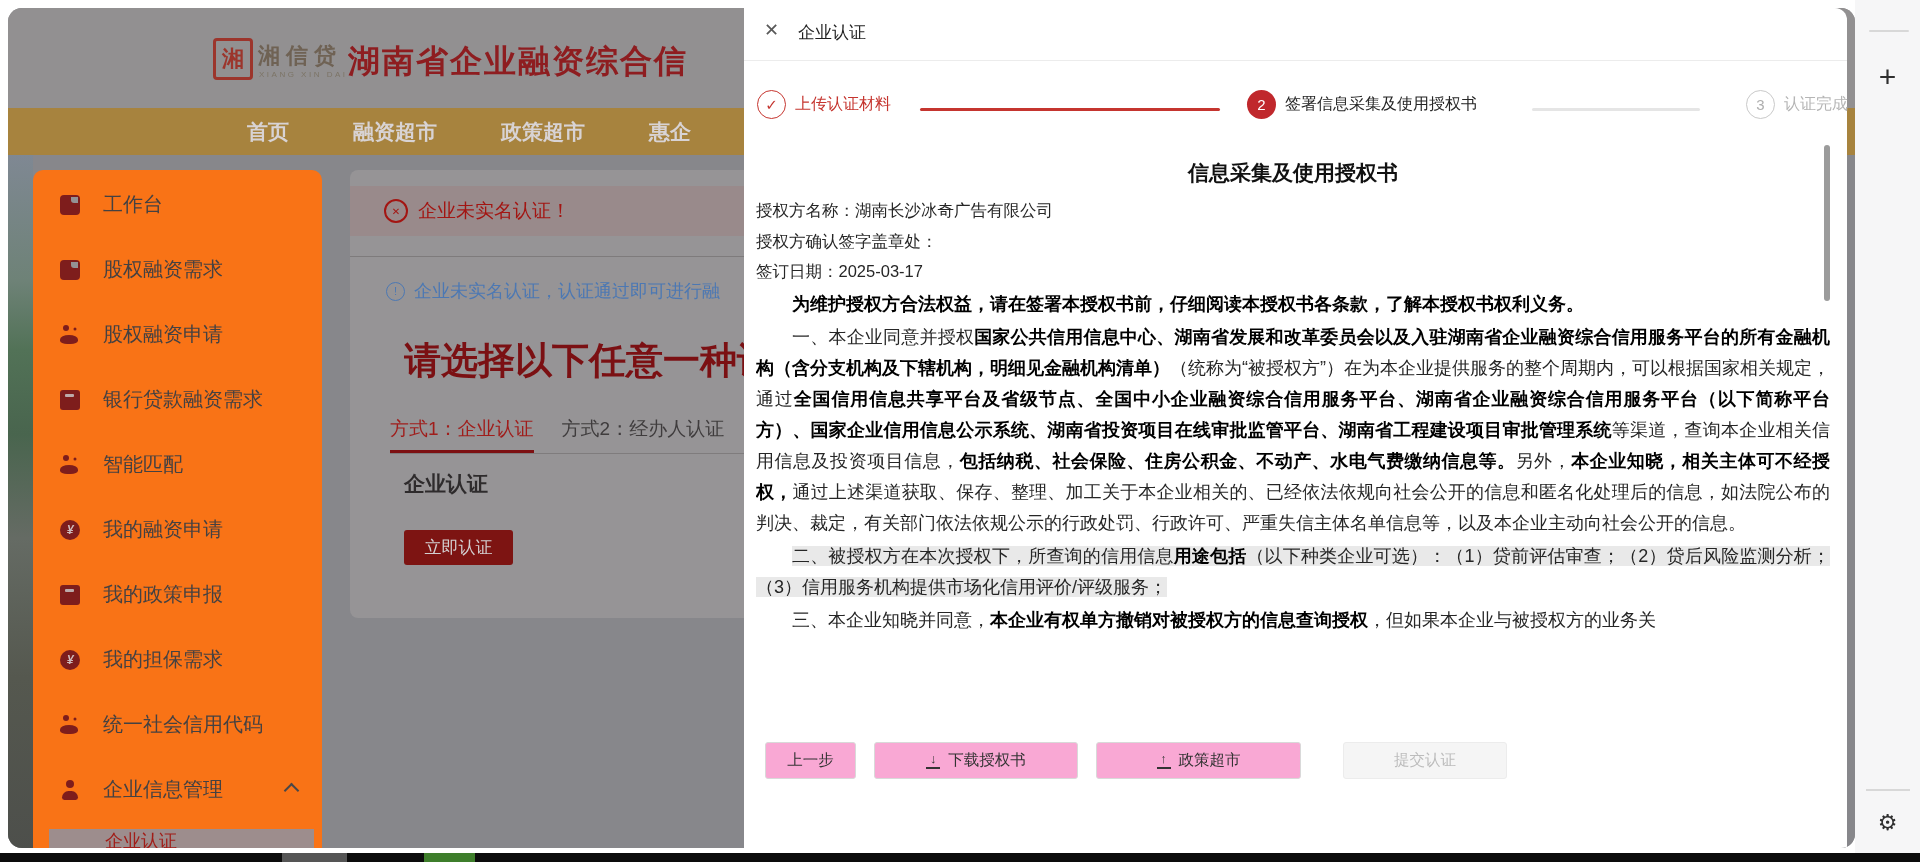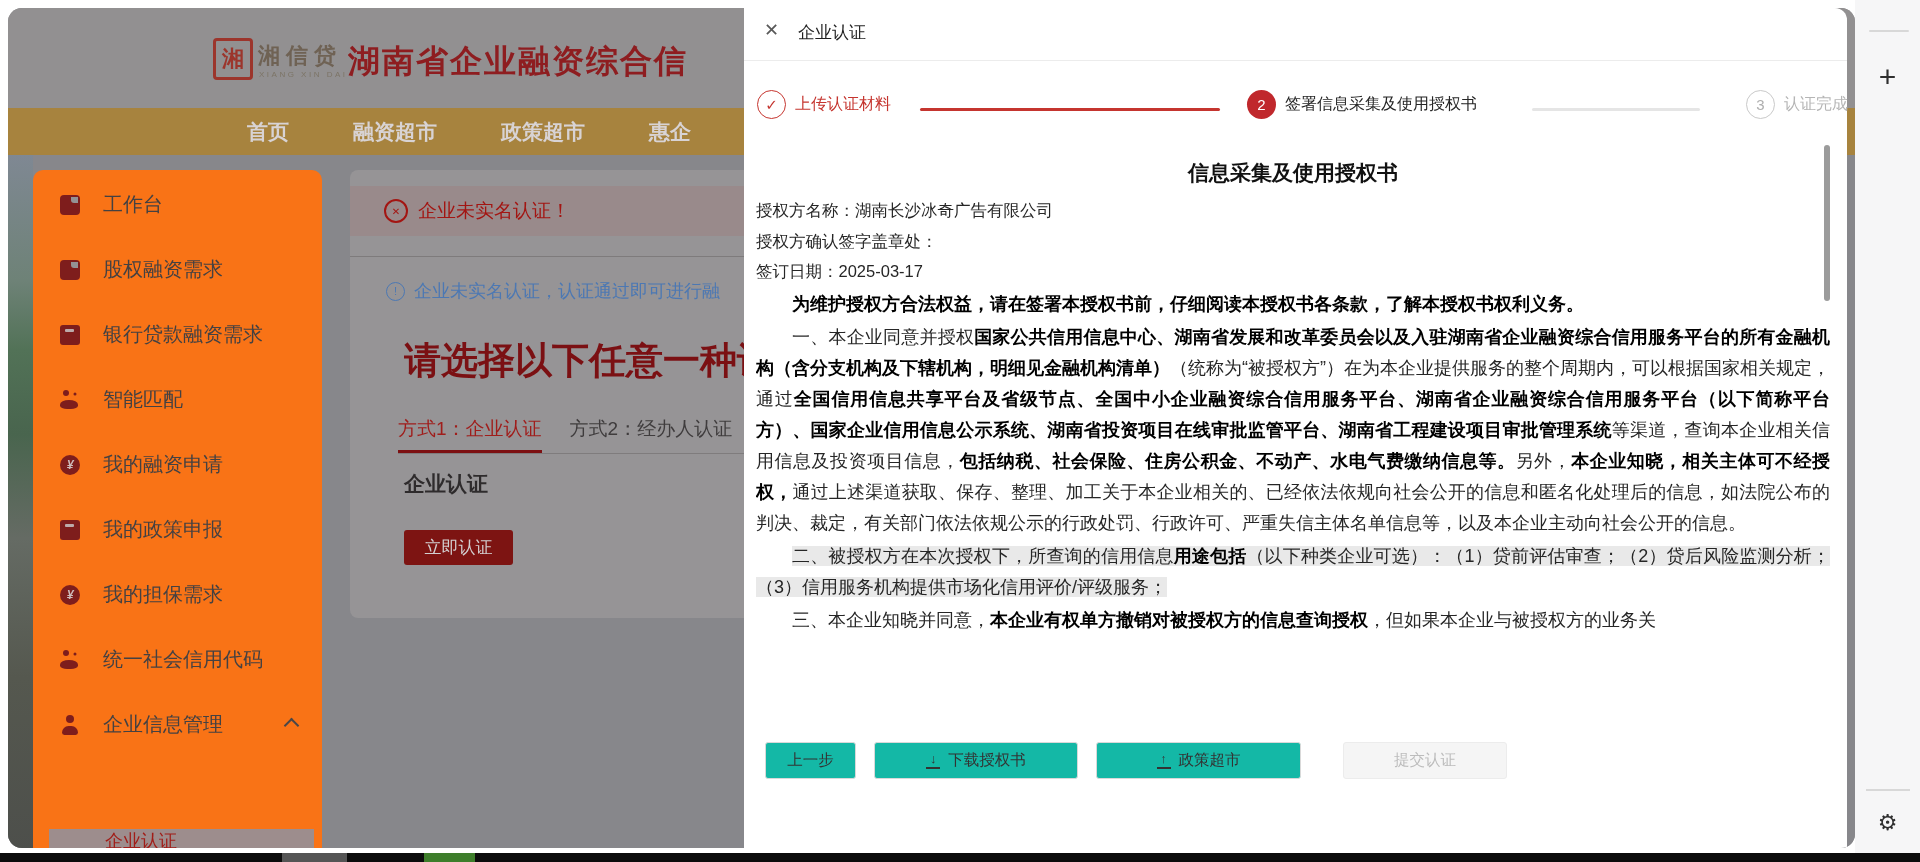--- a/index.html
+++ b/index.html
@@ -55,21 +55,21 @@
   .alert-ic{width:20px;height:20px;border:2px solid #a31512;border-radius:50%;color:#a31512;font-size:10px;
             display:flex;align-items:center;justify-content:center;margin-left:34px;font-weight:bold;}
   .alert-txt{margin-left:10px;font-size:19px;color:#a31512;}
   .card-div{position:absolute;left:0;top:86px;width:100%;height:1px;background:#7e7b7c;}
   .info-row{position:absolute;left:0;top:106px;width:100%;height:30px;display:flex;align-items:center;overflow:hidden;}
   .info-ic{width:17px;height:17px;border:1.5px solid #4c78b3;border-radius:50%;color:#4c78b3;font-size:11px;
            display:flex;align-items:center;justify-content:center;margin-left:36px;flex:0 0 17px;}
   .info-txt{margin-left:9px;font-size:18px;color:#4c78b3;white-space:nowrap;}
   .big-heading{position:absolute;left:54px;top:166px;width:344px;overflow:hidden;white-space:nowrap;
                font-size:37px;font-weight:bold;color:#7b1013;}
-  .tabs-row{position:absolute;left:48px;top:246px;width:540px;height:38px;display:flex;gap:28px;
+  .tabs-row{position:absolute;left:40px;top:246px;width:540px;height:38px;display:flex;gap:28px;
             border-bottom:1px solid #7f7c7d;box-sizing:border-box;}
   .tab{font-size:19px;color:#3f3c3d;position:relative;white-space:nowrap;padding-bottom:14px;}
   .tab.active{color:#a01d1b;}
   .tab.active::after{content:"";position:absolute;left:0;bottom:0;width:100%;height:3px;background:#7d1012;}
   .sec-title{position:absolute;left:54px;top:300px;font-size:21px;font-weight:bold;color:#2e2b2c;}
   .cta-btn{position:absolute;left:54px;top:360px;width:109px;height:35px;background:#7d1412;border-radius:3px;
            color:#d3cfd0;font-size:17px;display:flex;align-items:center;justify-content:center;}
 
   
   .modal{position:absolute;left:736px;top:0;width:1103px;height:844px;background:#ffffff;border-radius:0 12px 0 0;}
@@ -96,21 +96,21 @@
   .doc-title{margin:44px 0 6px 0;text-align:center;font-size:21px;font-weight:bold;color:#111;}
   .doc-fields{margin-top:8px;}
   .doc-field{margin:0;font-size:16.5px;line-height:30.5px;}
   .doc-paras{margin-top:2px;}
   .para{margin:2px 0;font-size:18px;line-height:31px;text-align:justify;text-indent:2em;}
   .para b{color:#000;}
   .para.highlight span,.para.highlight b{background:#e9e9e9;}
   .m-thumb{position:absolute;left:1080px;top:137px;width:6px;height:156px;background:#9b9b9b;border-radius:3px;}
 
   .m-btns{position:absolute;left:21px;top:734px;display:flex;gap:18px;}
-  .m-btn{height:37px;border:1px solid #d9d9d9;border-radius:3px;background:#14b8a6;color:#333;
+  .m-btn{height:37px;border:1px solid #d9d9d9;border-radius:3px;background:#f9a8d4;color:#333;
          font-size:15.5px;display:flex;align-items:center;justify-content:center;gap:8px;box-sizing:border-box;}
   .m-btn:nth-child(1){width:91px;} .m-btn:nth-child(2){width:204px;}
   .m-btn:nth-child(3){width:205px;} .m-btn:nth-child(4){width:164px;margin-left:24px;}
   .m-btn.disabled{background:#f5f5f5;border-color:#ececec;color:#bcbcbc;}
   .btn-ic{position:relative;width:14px;height:16px;font-size:13px;line-height:12px;text-align:center;color:#333;}
   .btn-ic:empty{display:none;}
   .btn-ic:not(:empty)::after{content:"";position:absolute;left:0;right:0;bottom:0;border-bottom:2px solid #333;}
 
   
   .right-rail{position:absolute;left:1855px;top:0;width:65px;height:853px;background:#f6f6f7;}
@@ -155,20 +155,27 @@
             <span class="side-label">工作台</span>
 
           </div>
           <div class="side-item k-doc">
             <span class="side-ic js-icon">
               <i class="glyph"></i>
             </span>
             <span class="side-label">股权融资需求</span>
 
           </div>
+          <div class="side-item k-hand">
+            <span class="side-ic js-icon">
+              <i class="glyph"></i>
+            </span>
+            <span class="side-label">股权融资申请</span>
+
+          </div>
           <div class="side-item k-book">
             <span class="side-ic js-icon">
               <i class="glyph"></i>
             </span>
             <span class="side-label">银行贷款融资需求</span>
 
           </div>
           <div class="side-item k-hand">
             <span class="side-ic js-icon">
               <i class="glyph"></i>

